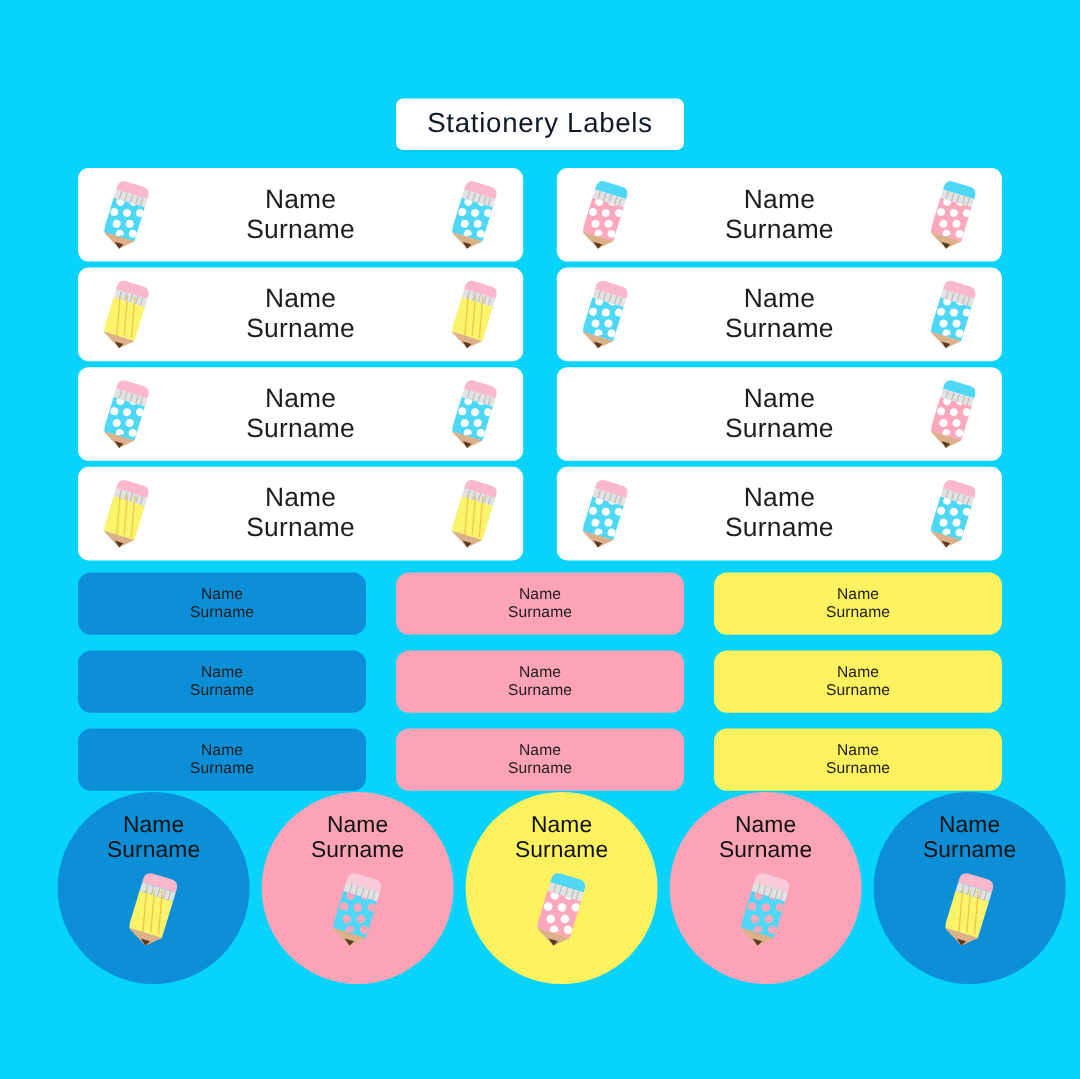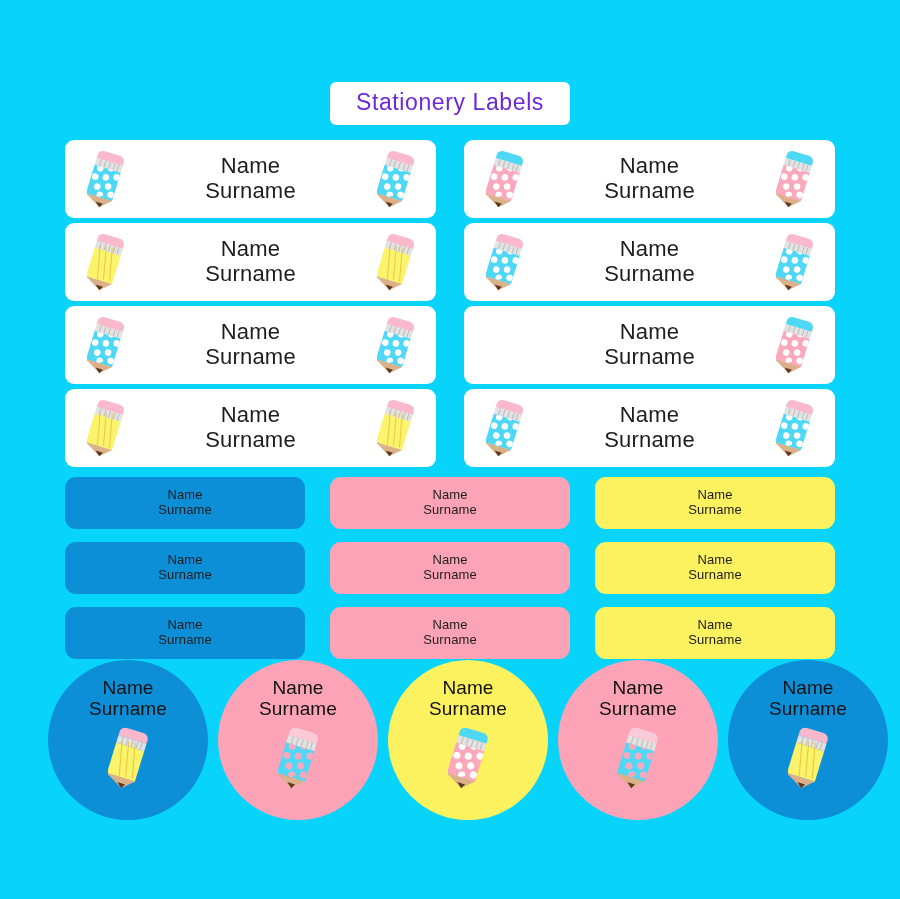--- a/index.html
+++ b/index.html
@@ -13,21 +13,21 @@
   .sheet{position:absolute;inset:0;}
 
   
   .title-wrap{position:absolute;left:0;right:0;top:82px;display:flex;justify-content:center;}
   .title-box{
     background:#ffffff;border-radius:6px;
     padding:9px 26px 11px;
     box-shadow:0 1px 2px rgba(0,0,0,.06);
   }
   .title-text{
-    font-size:23px;color:#6d28d9;letter-spacing:.6px;
+    font-size:23px;color:#0f172a;letter-spacing:.6px;
     font-weight:400;line-height:1;white-space:nowrap;
   }
 
   
   .rect-grid{
     position:absolute;left:65px;top:140px;
     width:770px;
     display:grid;grid-template-columns:371px 371px;
     column-gap:28px;row-gap:5px;
   }

